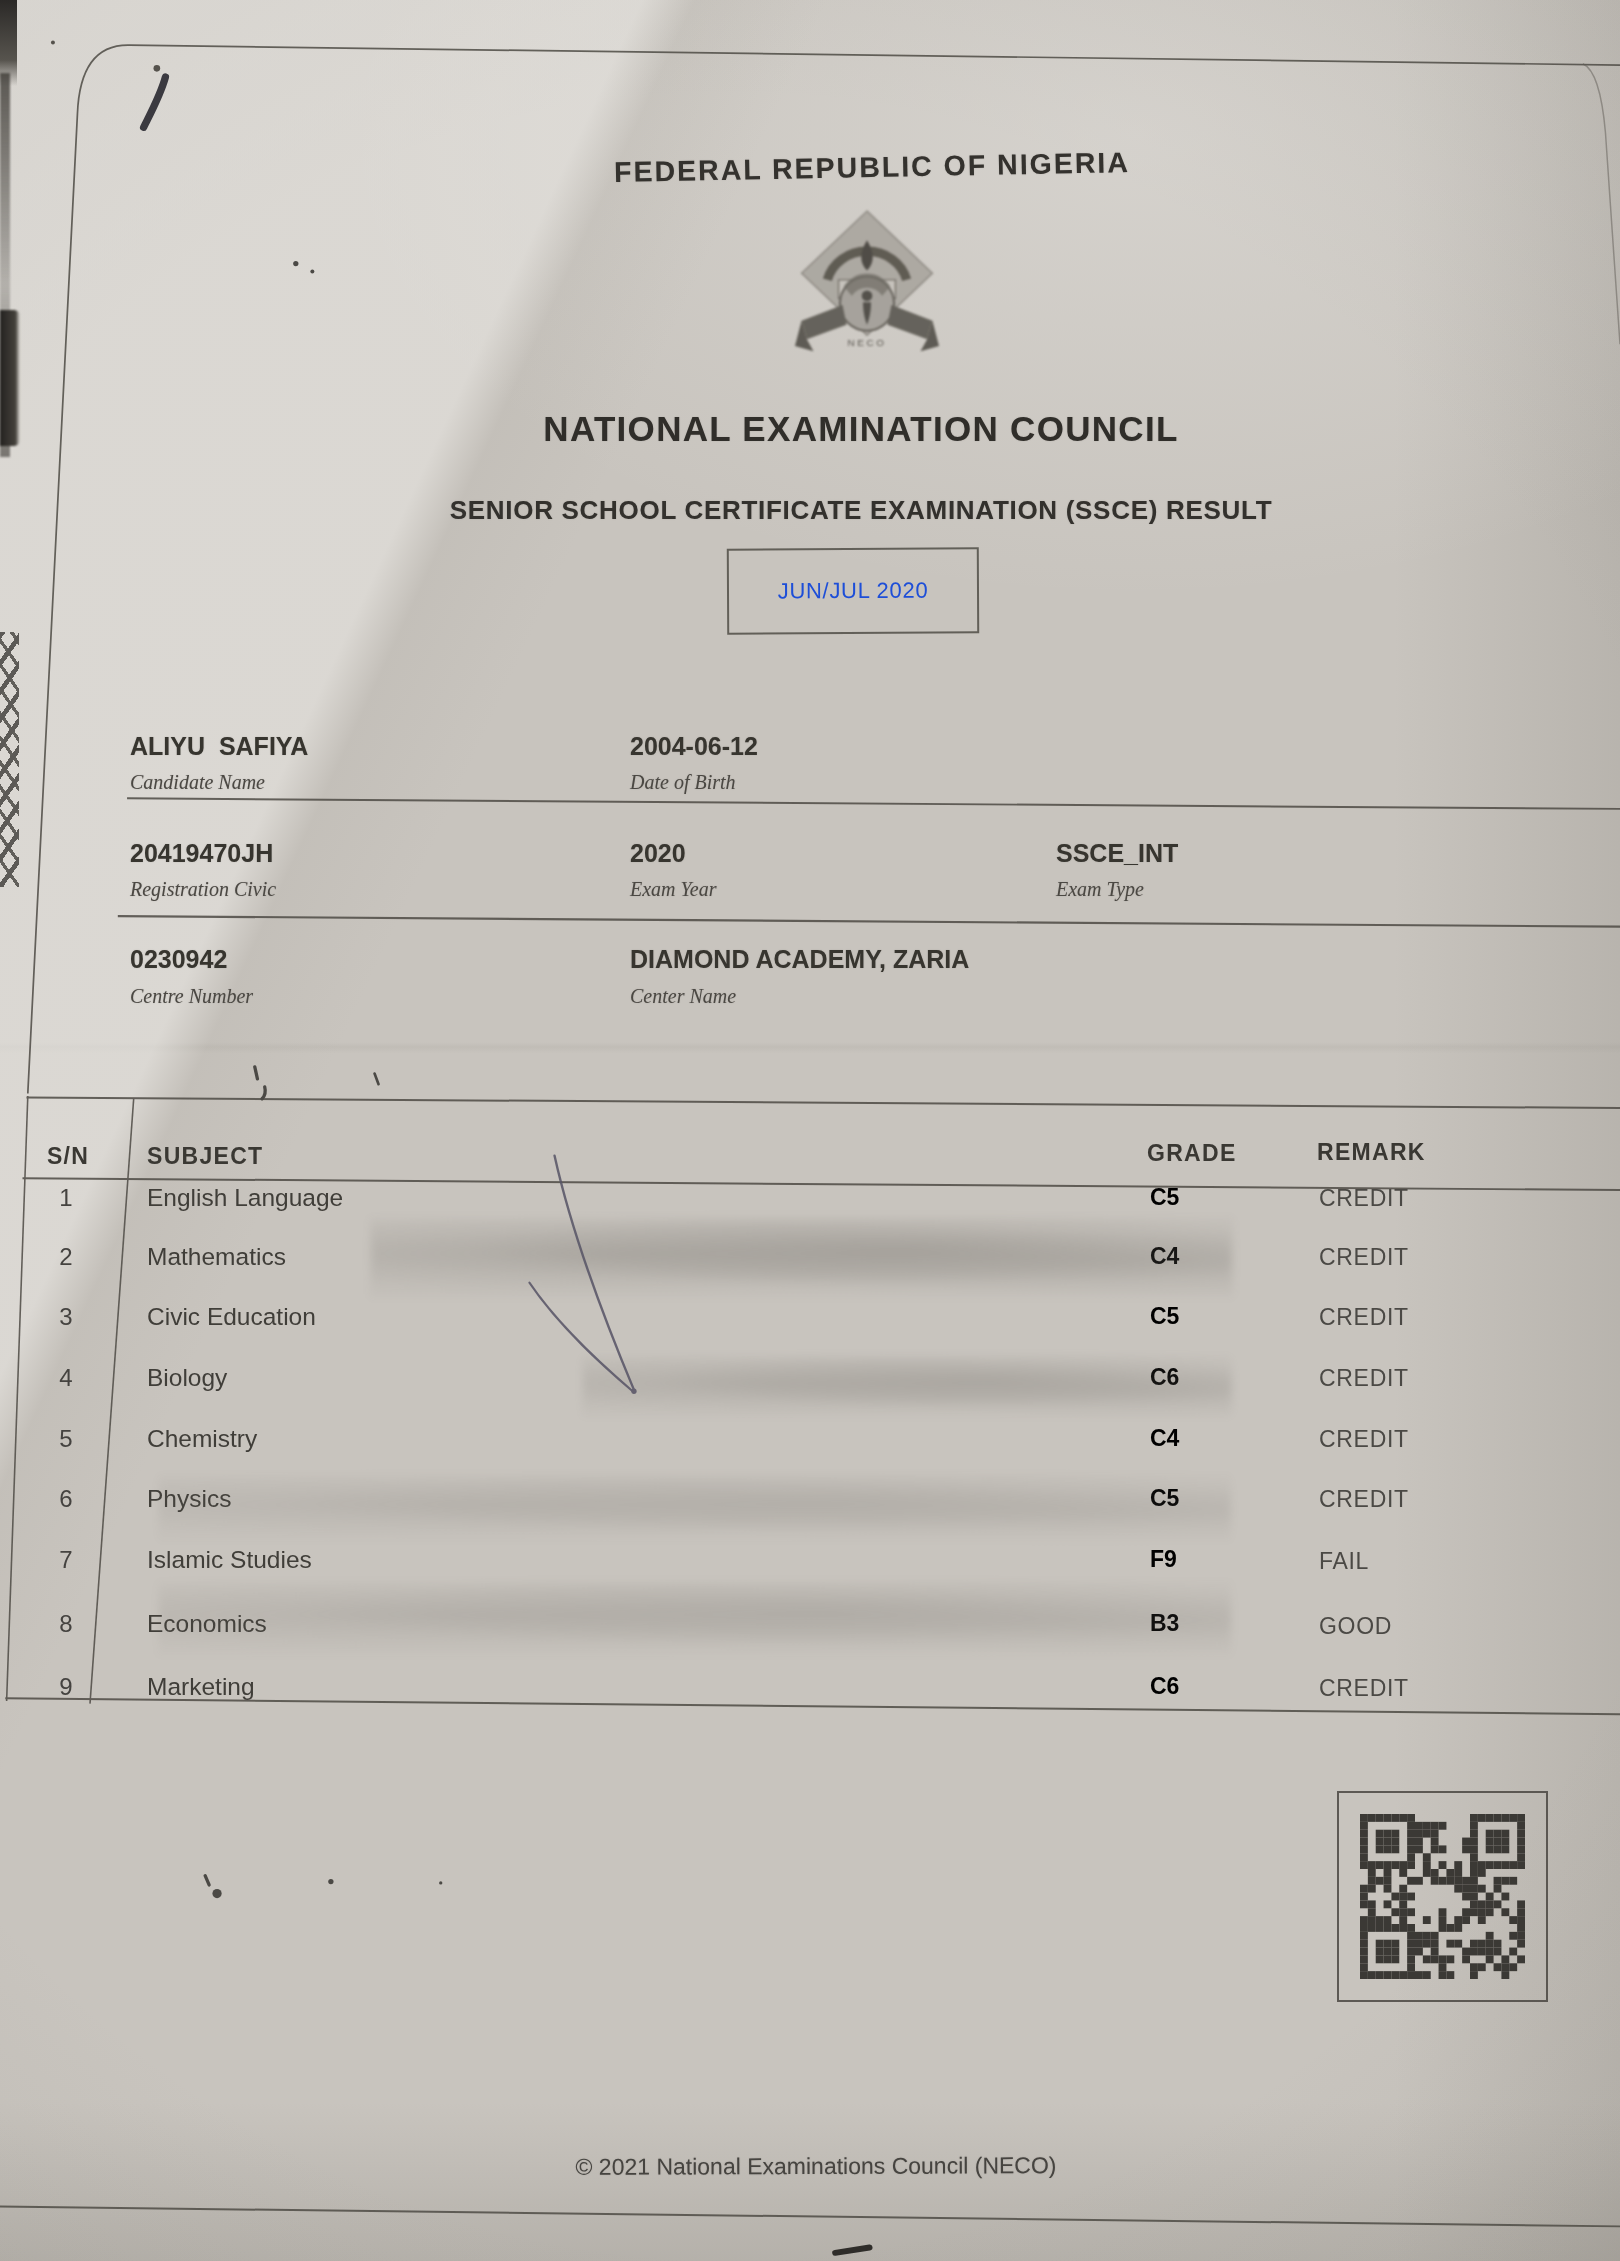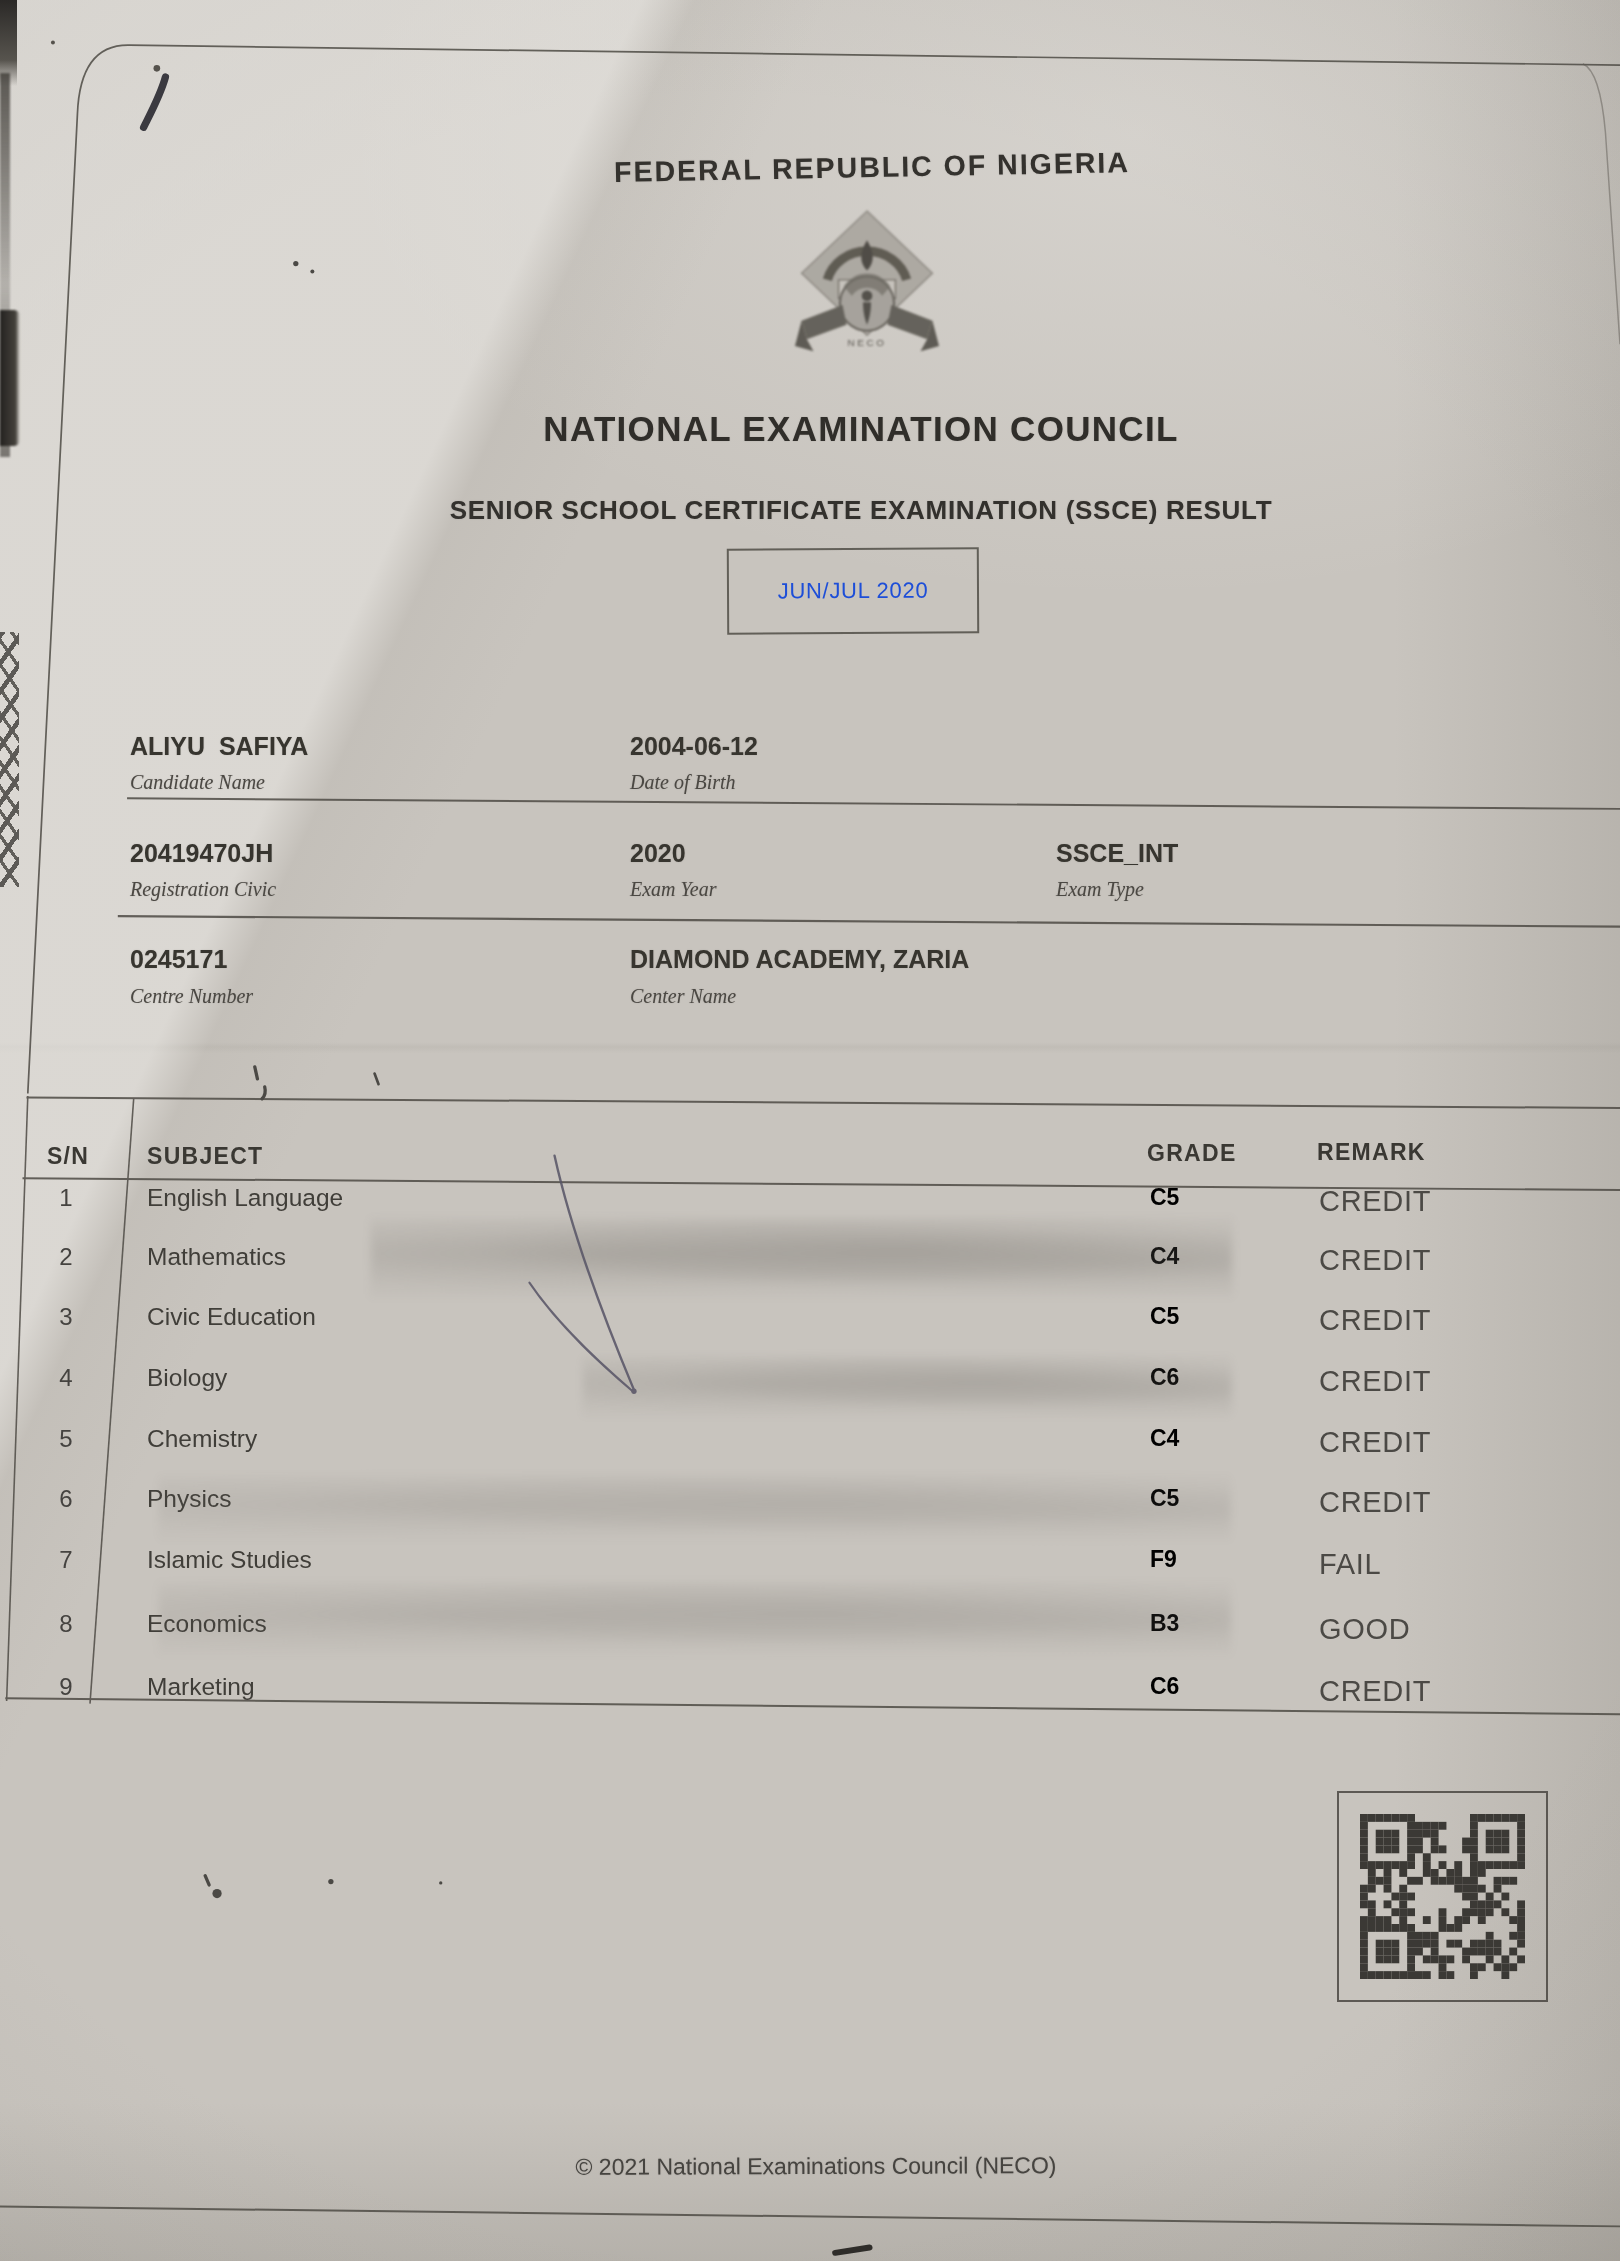--- a/index.html
+++ b/index.html
@@ -31,21 +31,21 @@
   .session-box{position:absolute;left:727px;top:548px;width:248px;height:82px;border:2px solid rgba(80,77,70,.85);
       display:flex;align-items:center;justify-content:center;transform:rotate(-.3deg);}
   .session-box span{font-size:22px;color:#1d4ed8;letter-spacing:0.7px;}
   .val{font-size:25px;font-weight:700;color:#37352f;}
   .lab{font-size:20px;font-style:italic;color:#4b4843;font-family:"Liberation Serif",serif;}
   .thead span{position:absolute;font-size:23px;font-weight:700;letter-spacing:1.3px;color:#3a3833;}
   .trow span{position:absolute;}
   .c-sn{left:36px;width:60px;text-align:center;font-size:24px;color:#454340;}
   .c-subject{left:147px;font-size:24.5px;color:#403e39;}
   .c-grade{left:1150px;font-size:23px;font-weight:700;color:#000000;}
-  .c-remark{left:1319px;font-size:29px;color:#4b4945;letter-spacing:0.7px;}
+  .c-remark{left:1319px;font-size:23px;color:#4b4945;letter-spacing:0.7px;}
   .footer-text{font-size:23px;color:#464440;transform:translateX(-50%) rotate(-.2deg);}
   .lines{position:absolute;inset:0;}
   .smudge{position:absolute;pointer-events:none;filter:blur(4px);}
   .sm-a{background:
     radial-gradient(ellipse at 28% 45%, rgba(104,100,94,.5), rgba(0,0,0,0) 62%),
     radial-gradient(ellipse at 62% 40%, rgba(104,100,94,.48), rgba(0,0,0,0) 58%),
     radial-gradient(ellipse at 87% 55%, rgba(104,100,94,.4), rgba(0,0,0,0) 52%),
     repeating-linear-gradient(90deg, rgba(98,94,88,.18) 0 2.6px, rgba(0,0,0,0) 2.6px 6px);}
   .qr-box{position:absolute;left:1337px;top:1791px;width:207px;height:207px;border:2px solid rgba(66,63,58,.8);}
   .qr{position:absolute;left:21px;top:21px;}
@@ -111,21 +111,21 @@
     <div class="txt val" style="left:630px;top:732px;">2004-06-12</div>
     <div class="txt lab" style="left:630px;top:771px;">Date of Birth</div>
 
     <div class="txt val" style="left:130px;top:839px;">20419470JH</div>
     <div class="txt lab" style="left:130px;top:878px;">Registration Civic</div>
     <div class="txt val" style="left:630px;top:839px;">2020</div>
     <div class="txt lab" style="left:630px;top:878px;">Exam Year</div>
     <div class="txt val" style="left:1056px;top:839px;">SSCE_INT</div>
     <div class="txt lab" style="left:1056px;top:878px;">Exam Type</div>
 
-    <div class="txt val" style="left:130px;top:945px;">0245171</div>
+    <div class="txt val" style="left:130px;top:945px;">0230942</div>
     <div class="txt lab" style="left:130px;top:985px;">Centre Number</div>
     <div class="txt val" style="left:630px;top:945px;">DIAMOND ACADEMY, ZARIA</div>
     <div class="txt lab" style="left:630px;top:985px;">Center Name</div>
 
     <div class="thead">
       <span style="left:38px;top:1143px;width:60px;text-align:center;">S/N</span>
       <span style="left:147px;top:1143px;">SUBJECT</span>
       <span style="left:1147px;top:1140px;">GRADE</span>
       <span style="left:1317px;top:1139px;">REMARK</span>
     </div>

